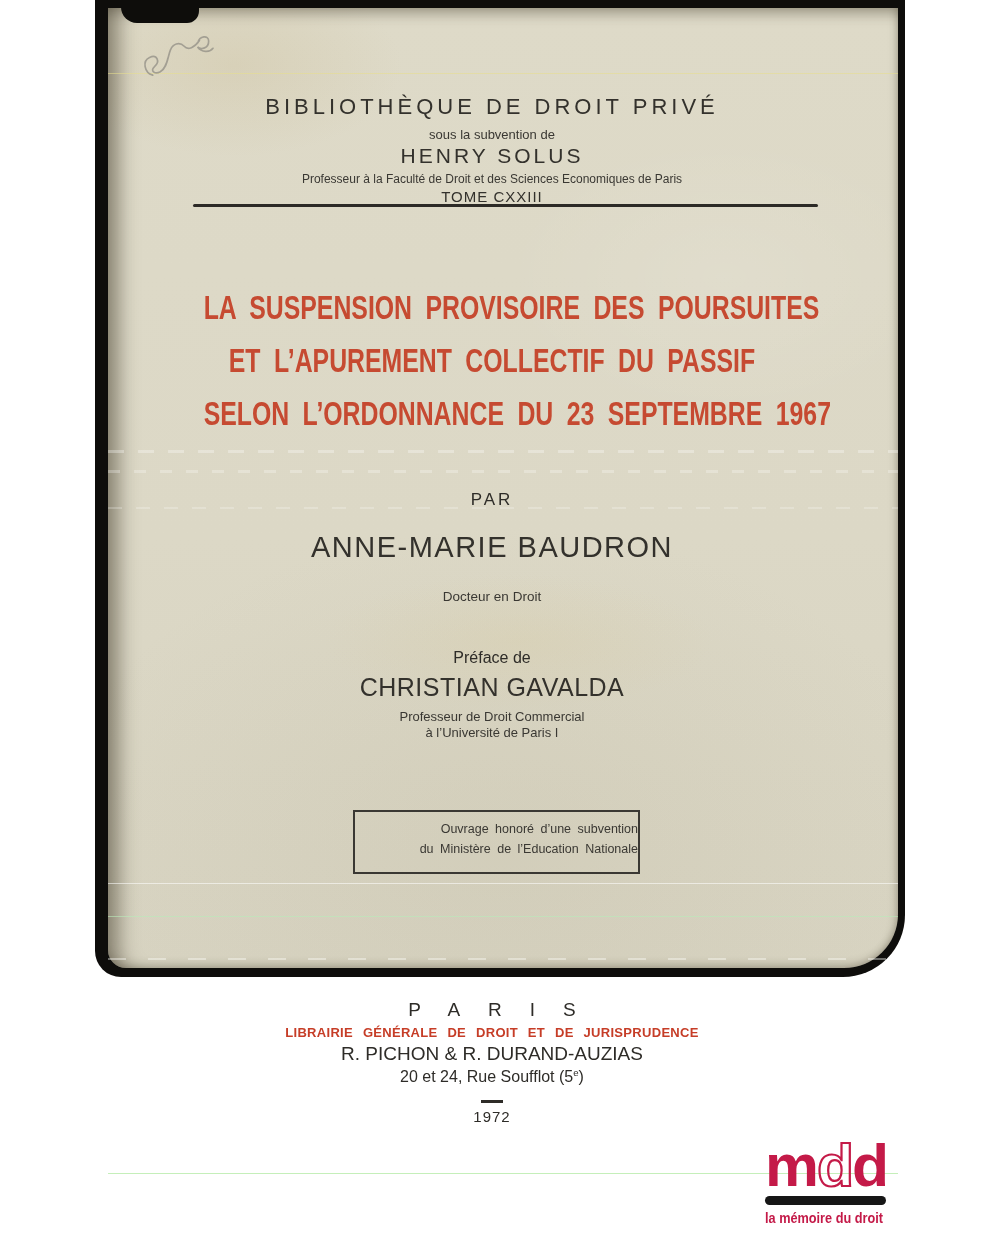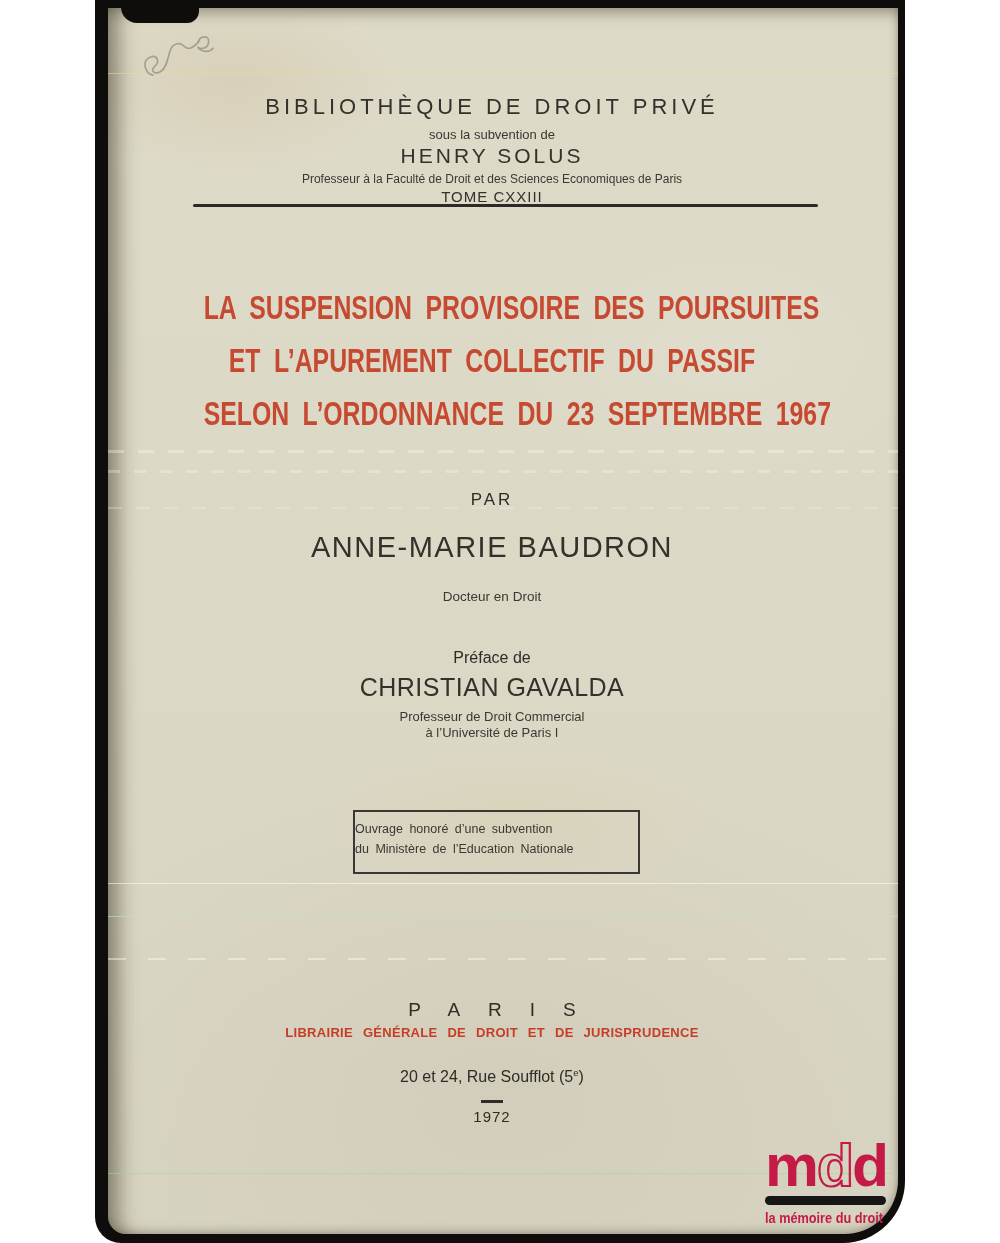--- a/index.html
+++ b/index.html
@@ -1,21 +1,21 @@
 <!DOCTYPE html>
 <html><head>
 <meta charset="utf-8">
 <style>
   html,body{margin:0;padding:0;}
   body{
     width:1000px;height:1243px;background:#ffffff;position:relative;
     font-family:"Liberation Sans", sans-serif;overflow:hidden;
   }
   .book-frame{
-    position:absolute;left:95px;top:0;width:810px;height:1243px;
+    position:absolute;left:95px;top:0;width:810px;height:977px;
     background:#0e0d0b;
     border-bottom-left-radius:26px;border-bottom-right-radius:62px;
   }
   .page{
     position:absolute;left:13px;top:8px;right:7px;bottom:9px;
     background:
       radial-gradient(240px 130px at 16% 6%, rgba(200,185,145,0.28), transparent 70%),
       radial-gradient(320px 200px at 78% 28%, rgba(255,255,255,0.10), transparent 70%),
       radial-gradient(260px 90px at 52% 66%, rgba(215,200,150,0.20), transparent 75%),
       radial-gradient(600px 420px at 50% 88%, rgba(175,168,142,0.16), transparent 78%),
@@ -58,21 +58,21 @@
   .author-name{top:523px;font-size:29px;letter-spacing:1.5px;color:#33312c;}
   .author-title{top:561px;font-size:13.5px;color:#3a3833;margin-top:20px;}
 
   .preface-label{top:641px;font-size:16px;}
   .preface-name{top:665px;font-size:25px;letter-spacing:0.5px;color:#33312c;}
   .preface-prof1{top:701px;font-size:13px;color:#3a3833;}
   .preface-prof2{top:717px;font-size:13px;color:#3a3833;}
 
   .grant-box{
     position:absolute;left:245px;top:802px;width:283px;height:53px;
-    border:2px solid #3a3833;text-align:left;color:#3a3833;
+    border:2px solid #3a3833;text-align:right;color:#3a3833;
     font-size:12.5px;line-height:20px;padding-top:7px;word-spacing:3px;
   }
 
   .imprint-city{top:991px;font-size:19px;letter-spacing:28px;text-indent:28px;font-weight:500;}
   .imprint-publisher{top:1017px;font-size:13px;font-weight:600;color:#c63d27;word-spacing:6px;letter-spacing:0.3px;}
   .imprint-names{top:1035px;font-size:19px;}
   .imprint-address{top:1059px;font-size:16px;}
   .imprint-address sup{font-size:0.6em;}
   .imprint-dash{position:absolute;left:373px;top:1092px;width:22px;height:3px;background:#2e2c28;}
   .imprint-year{top:1100px;font-size:15px;letter-spacing:1px;}
@@ -126,20 +126,21 @@
     <div class="centered preface-prof2">à l’Université de Paris I</div>
     <div class="centered preface-prof1">Professeur de Droit Commercial</div>
 
     <div class="grant-box">
       <div>Ouvrage honoré d’une subvention</div>
       <div>du Ministère de l’Education Nationale</div>
     </div>
 
     <div class="centered imprint-city">PARIS</div>
     <div class="centered imprint-publisher">LIBRAIRIE GÉNÉRALE DE DROIT ET DE JURISPRUDENCE</div>
+    <div class="centered imprint-names">R. PICHON &amp; R. DURAND-AUZIAS</div>
     <div class="centered imprint-address"><span>20 et 24, Rue Soufflot (5</span><sup>e</sup><span>)</span></div>
     <div class="imprint-dash"></div>
     <div class="centered imprint-year">1972</div>
 
     <svg class="logo" viewBox="0 0 136 102">
       <text x="2" y="52" font-size="60" font-weight="bold" letter-spacing="-2" font-family="Liberation Sans, sans-serif" textLength="122" lengthAdjust="spacingAndGlyphs"><tspan class="solid">m</tspan><tspan class="outline">d</tspan><tspan class="solid">d</tspan></text>
       <rect x="2" y="62" width="121" height="9" rx="4.5" fill="#161616"></rect>
       <text class="tagline" x="2" y="89" font-size="14" font-family="Liberation Sans, sans-serif" textLength="118" lengthAdjust="spacingAndGlyphs">la mémoire du droit</text>
     </svg>
 

